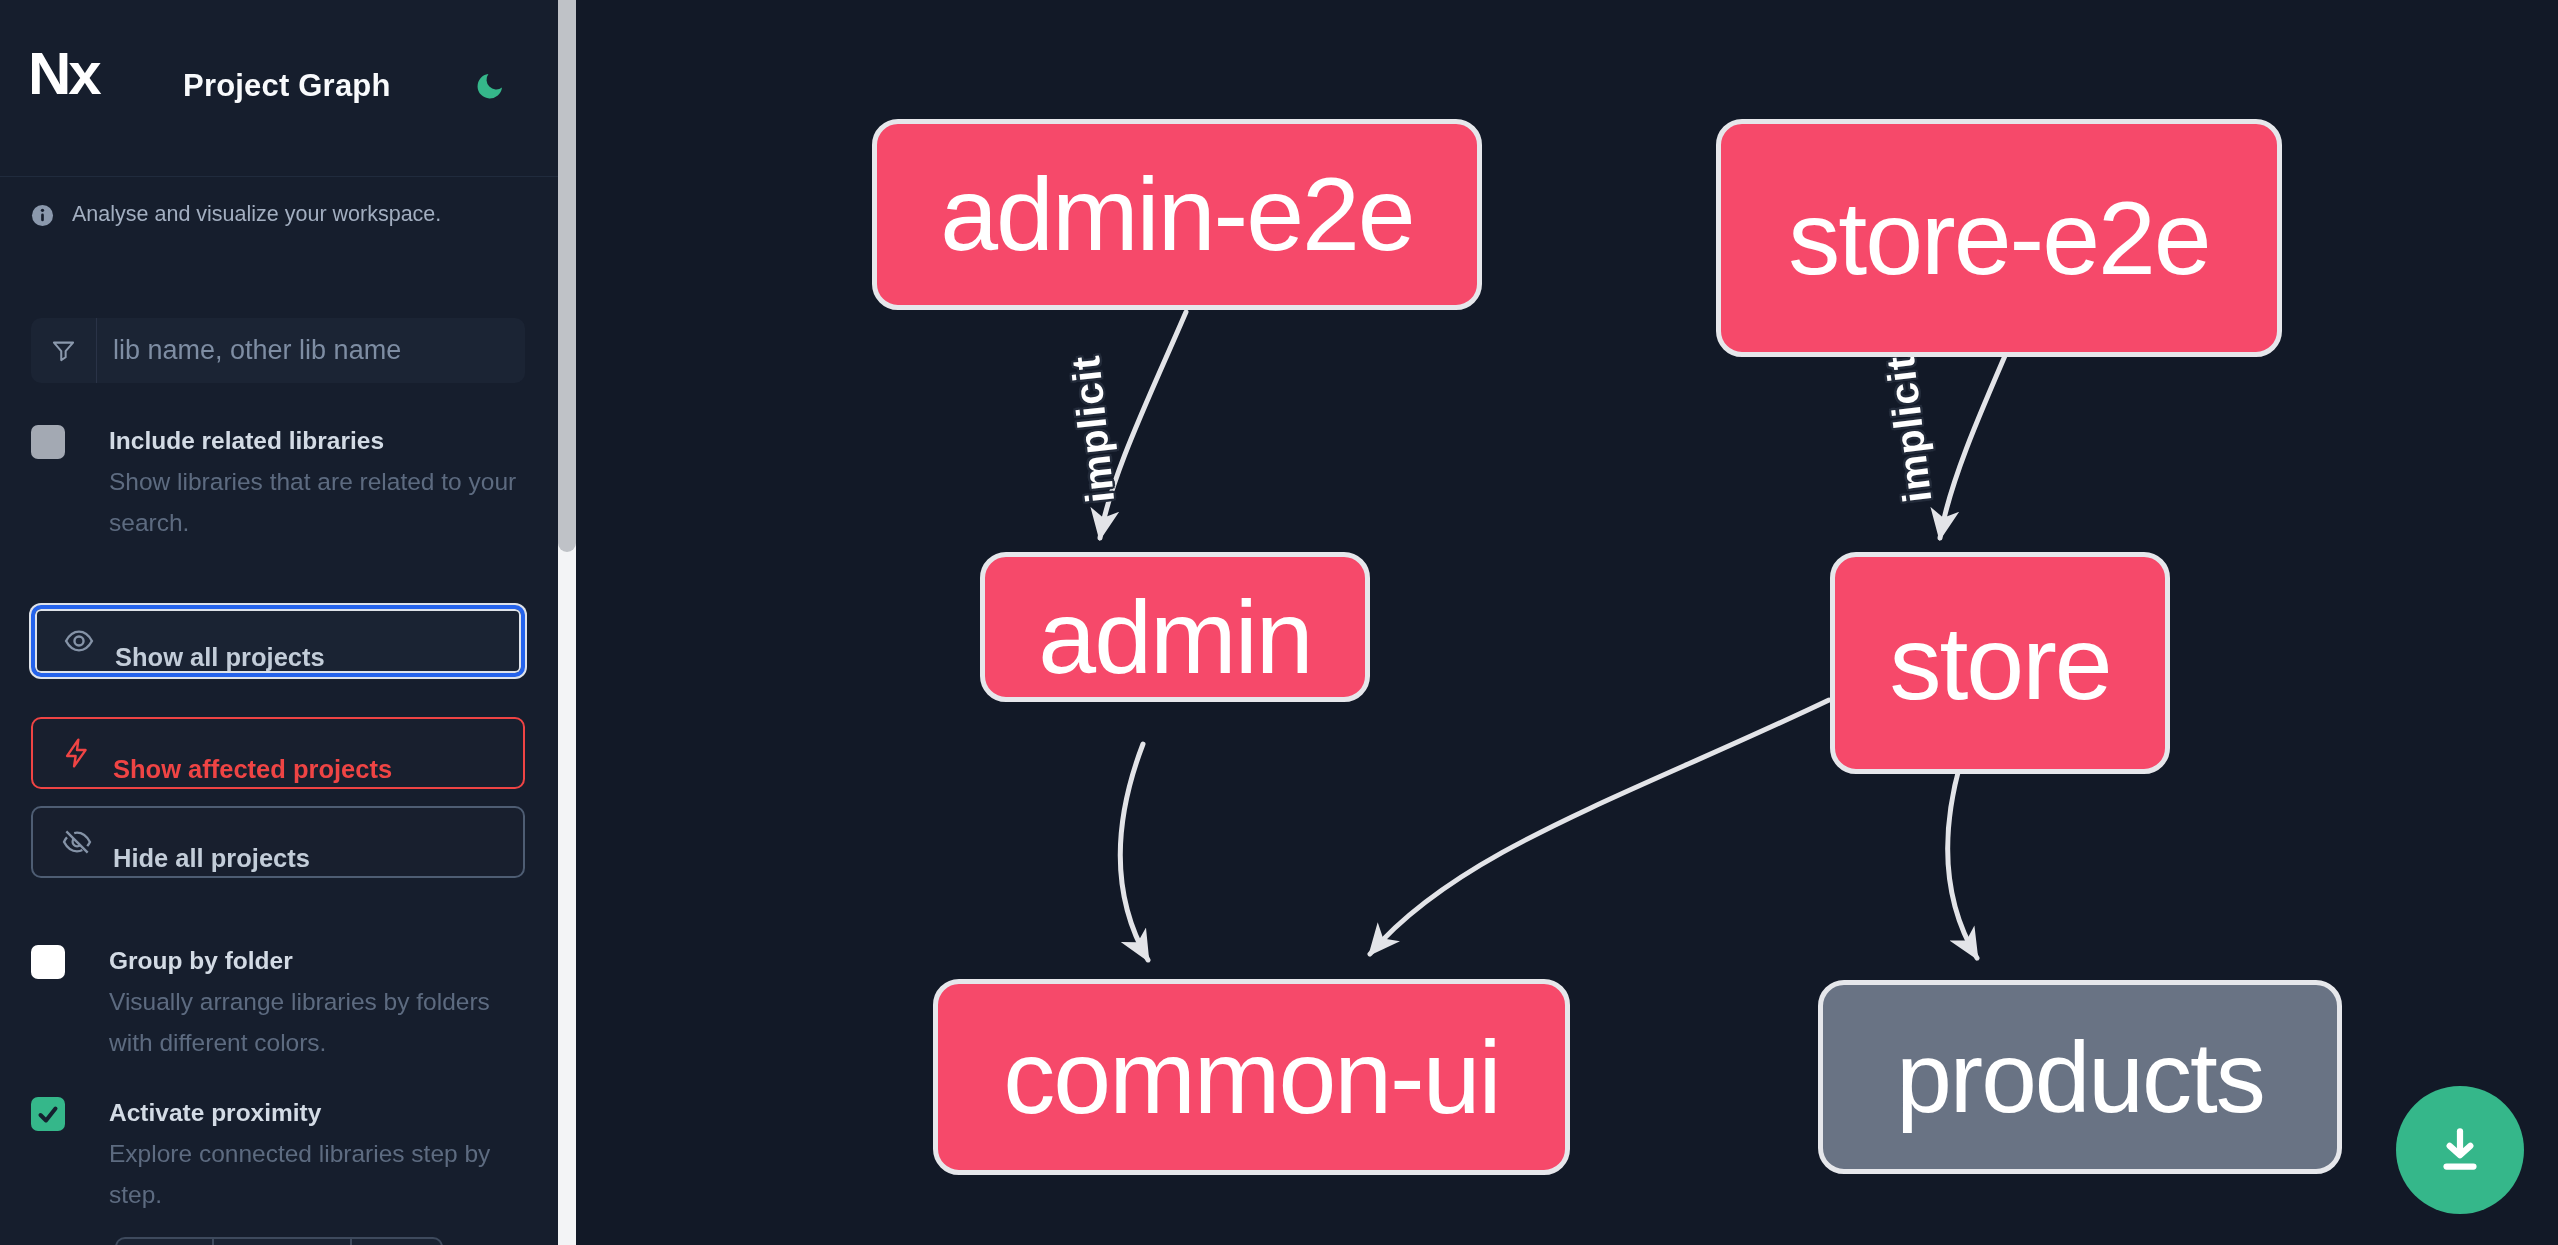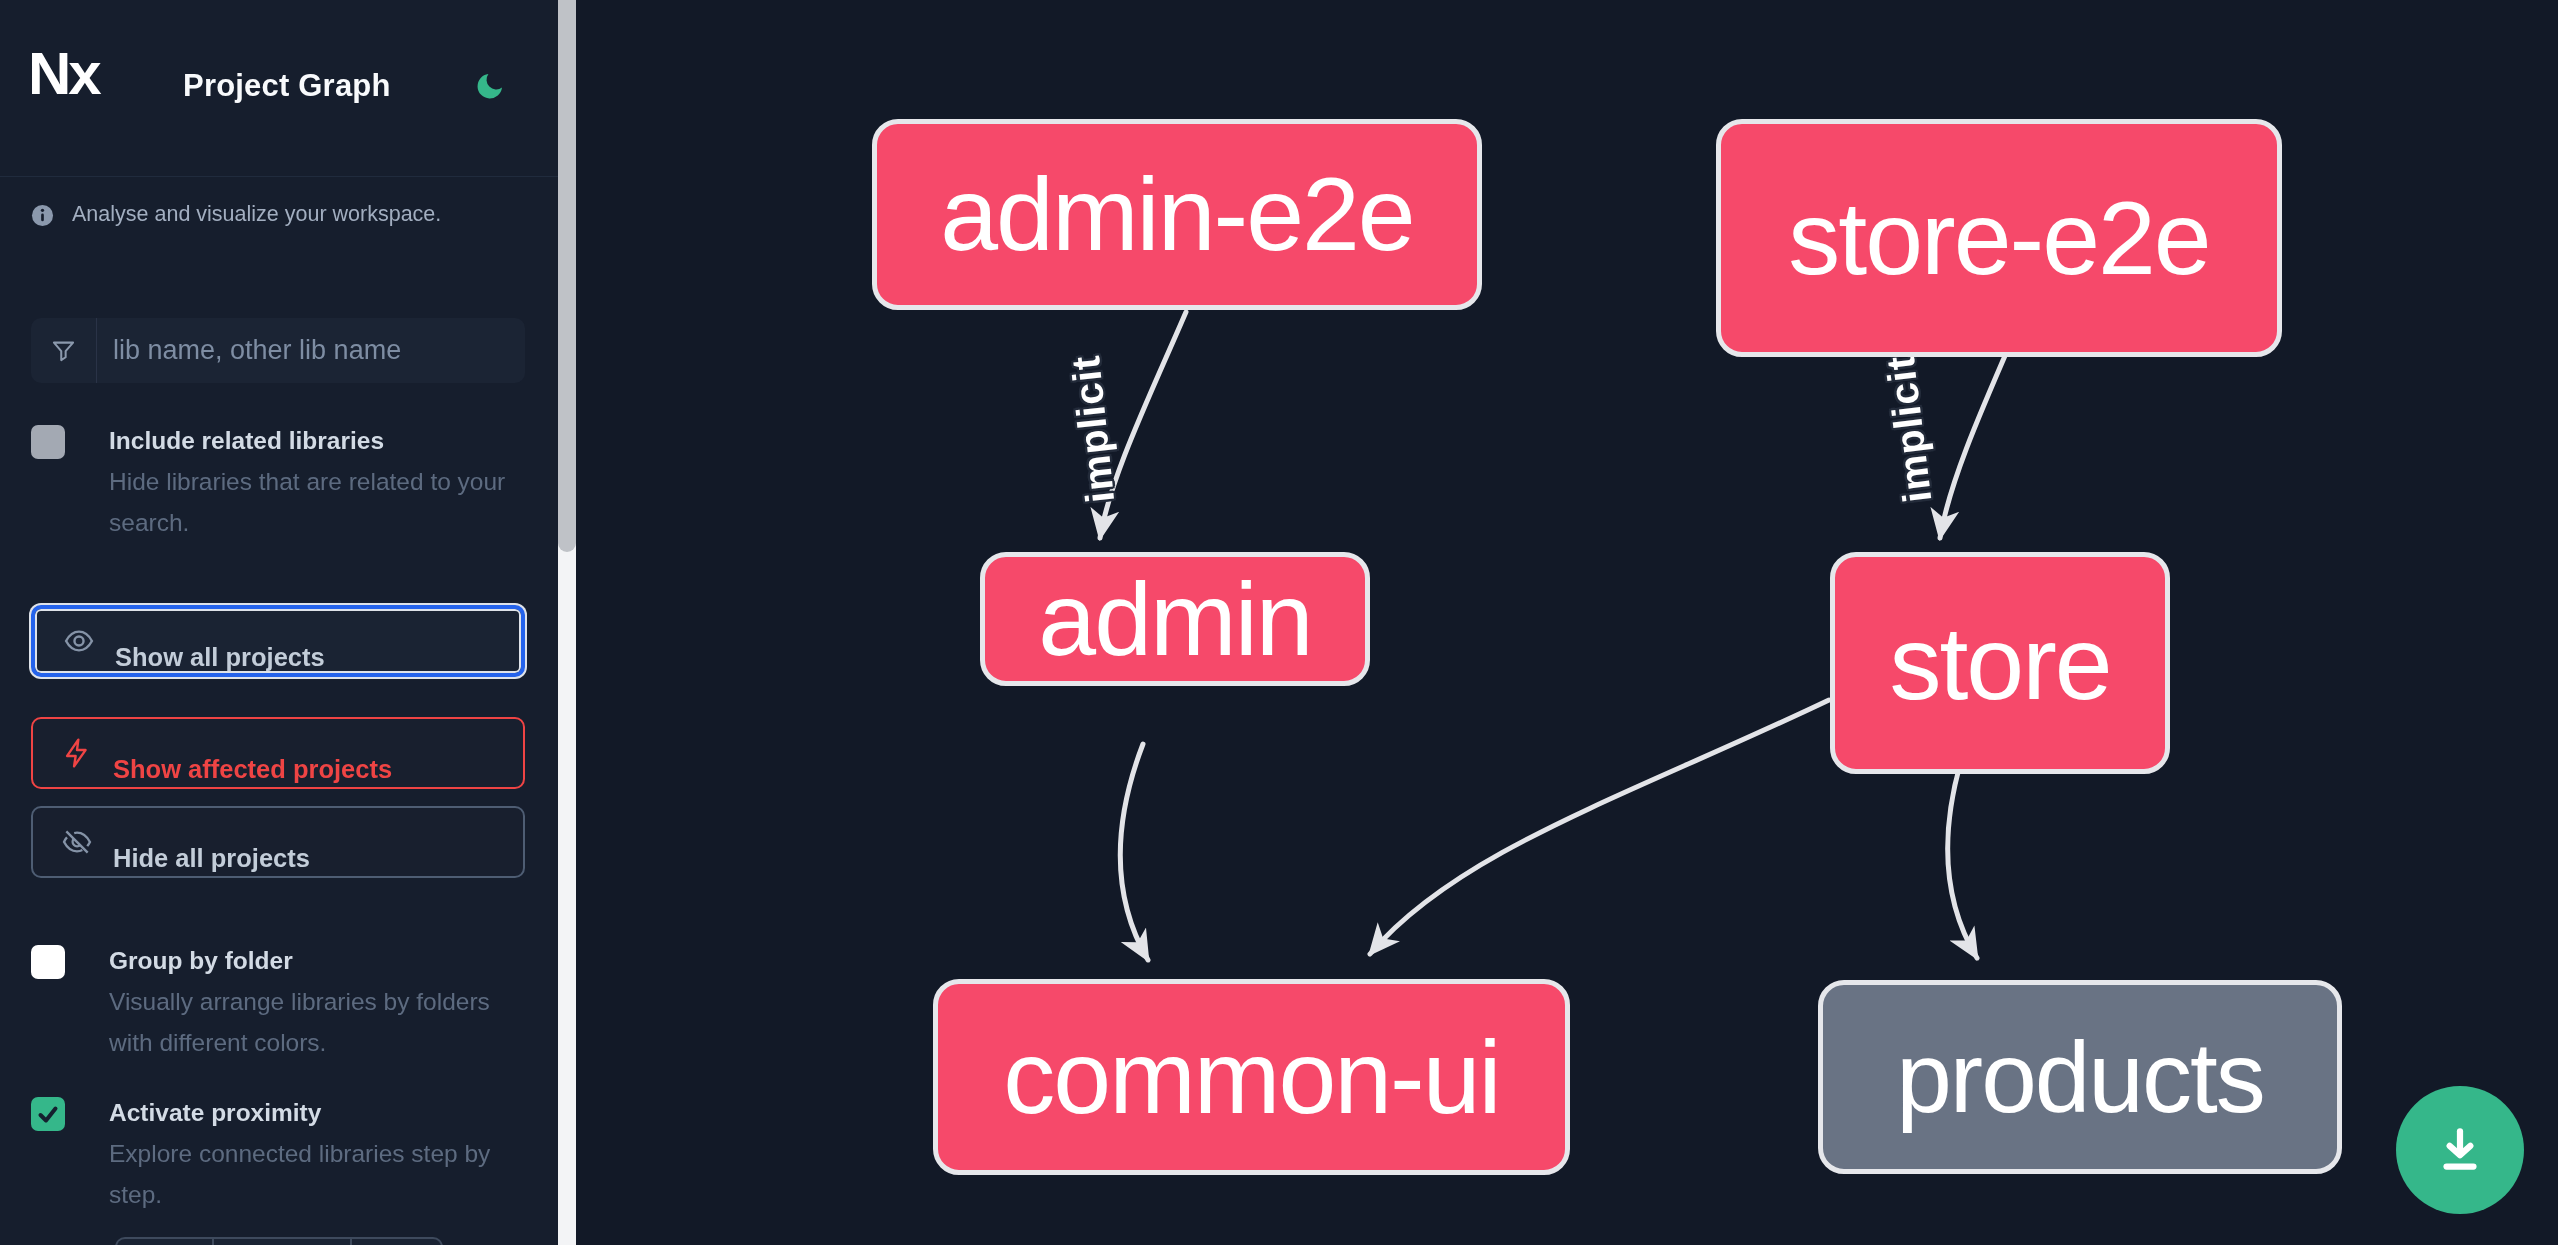--- a/index.html
+++ b/index.html
@@ -63,21 +63,21 @@
   .vscroll-track{position:absolute;left:558px;top:0;width:18px;height:1245px;background:#f3f4f6;}
   .vscroll-thumb{position:absolute;left:558px;top:0;width:18px;height:552px;background:#bfc2c7;border-radius:0 0 9px 9px;cursor:pointer;}
 
   
   .canvas{position:absolute;left:576px;top:0;right:0;bottom:0;background:var(--canvas-bg);}
   .edges-svg{position:absolute;left:0;top:0;width:2558px;height:1245px;pointer-events:none;}
   .node{position:absolute;display:flex;align-items:center;justify-content:center;background:var(--pink);border:5px solid var(--node-border);border-radius:26px;color:#fff;font-size:104px;letter-spacing:-2px;cursor:pointer;white-space:nowrap;}
   .node-gray{background:var(--gray-node);font-size:100px;}
   .n-admin-e2e{left:872px;top:119px;width:610px;height:191px;}
   .n-store-e2e{left:1716px;top:119px;width:566px;height:238px;}
-  .n-admin{left:980px;top:552px;width:390px;height:134px;}
+  .n-admin{left:980px;top:552px;width:390px;height:150px;align-items:flex-end;}
   .n-store{left:1830px;top:552px;width:340px;height:222px;}
   .n-common-ui{left:933px;top:979px;width:637px;height:196px;}
   .n-products{left:1818px;top:980px;width:524px;height:194px;}
 
   .edge-label{position:absolute;font-size:40px;font-weight:700;color:#fff;letter-spacing:1px;white-space:nowrap;transform:translate(-50%,-50%) rotate(-96deg);
     text-shadow:2.5px 0 0 #232b3a,-2.5px 0 0 #232b3a,0 2.5px 0 #232b3a,0 -2.5px 0 #232b3a,2px 2px 0 #232b3a,-2px 2px 0 #232b3a,2px -2px 0 #232b3a,-2px -2px 0 #232b3a;}
   .lbl-1{left:1093px;top:429px;}
   .lbl-2{left:1909px;top:429px;transform:translate(-50%,-50%) rotate(-97deg);}
 
   .fab{position:absolute;left:2396px;top:1086px;width:128px;height:128px;border-radius:50%;background:var(--green);display:flex;align-items:center;justify-content:center;cursor:pointer;}
@@ -116,21 +116,21 @@
         <path d="M3.5 5h17l-6.6 7.6V18L10 20.5v-7.9z"></path>
       </svg>
     </div>
     <input class="search-input" value="" placeholder="lib name, other lib name" style="">
   </div>
 
   <div class="check-row" style="top:424px">
     <span class="cb cb-gray"></span>
     <div>
       <div class="check-label">Include related libraries</div>
-      <div class="check-desc">Hide libraries that are related to your search.</div>
+      <div class="check-desc">Show libraries that are related to your search.</div>
     </div>
   </div>
 
   <div class="side-btn btn-focus" style="top:605px">
     <svg width="32" height="32" viewBox="0 0 24 24" fill="none" stroke="#8593a7" stroke-width="1.8">
       <path d="M2.3 12C4.8 7.3 8.1 5 12 5s7.2 2.3 9.7 7c-2.5 4.7-5.8 7-9.7 7s-7.2-2.3-9.7-7z"></path>
       <circle cx="12" cy="12" r="3.4"></circle>
     </svg>
     <span class="btn-label">Show all projects</span>
   </div>

